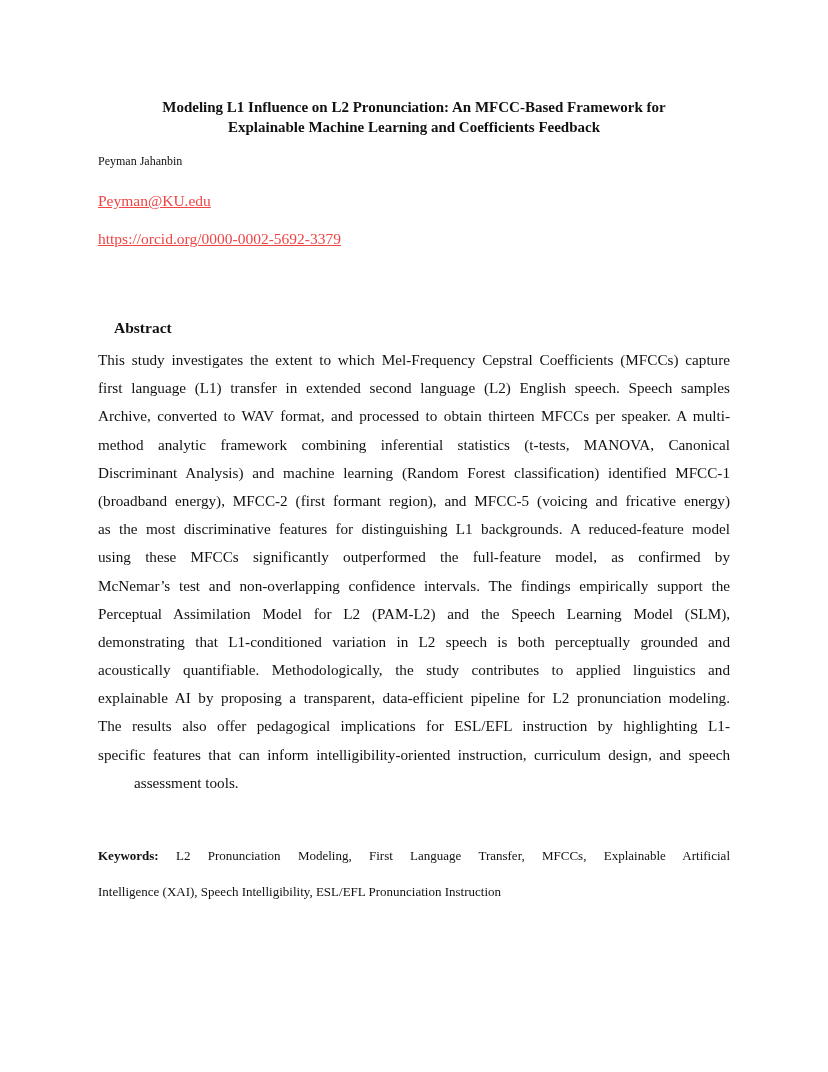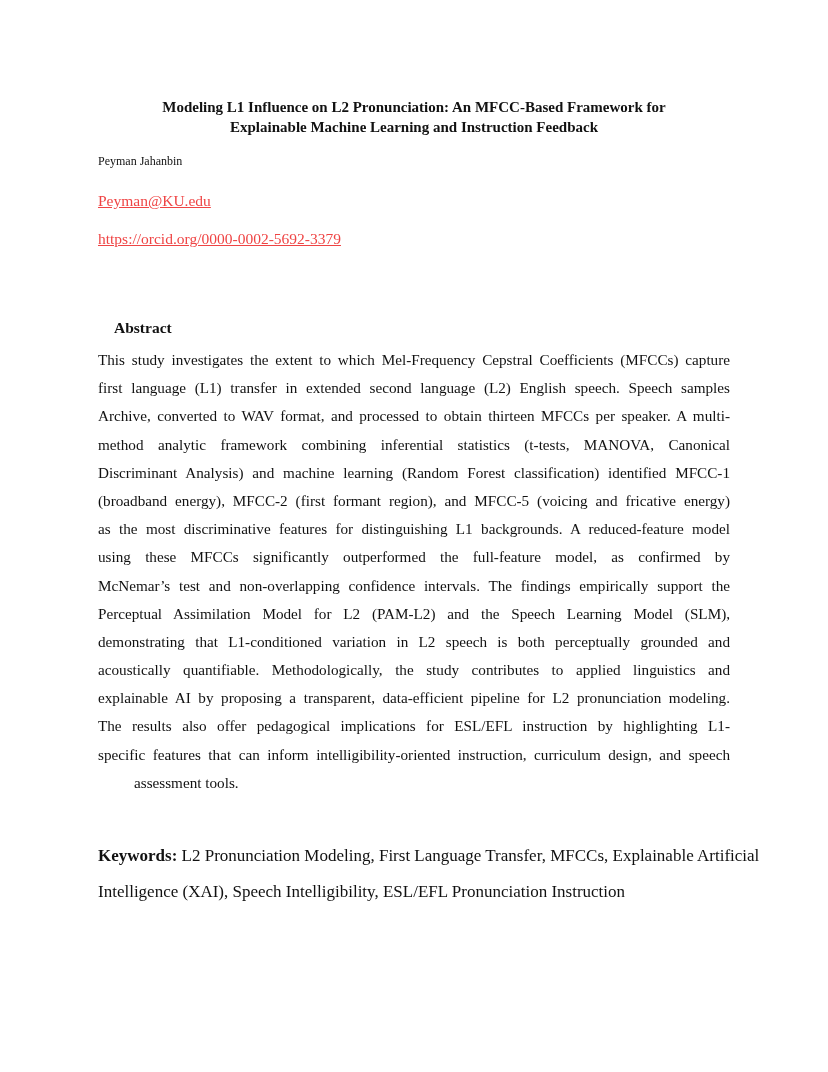--- a/index.html
+++ b/index.html
@@ -30,33 +30,33 @@
     }
     .abstract-body .line {
       display: block; font-size: 15.2px; height: 28.2px; line-height: 28.2px;
       text-align: justify; text-align-last: justify; white-space: nowrap;
     }
     .abstract-body .line.last { text-align-last: left; margin-left: 36px; }
     .keywords {
       position: absolute; left: 98px; width: 632px; top: 843px; margin: 0;
     }
     .keywords .line {
-      display: block; font-size: 17px; height: 36px; line-height: 26px;
+      display: block; font-size: 13px; height: 36px; line-height: 26px;
       text-align: justify; text-align-last: justify; white-space: nowrap;
     }
     .keywords .line.last { text-align-last: left; }
     .kw-label { font-weight: bold; }
   </style>
 </head>
 <body>
 
 <div class="page">
   <h1 class="title">
     <span>Modeling L1 Influence on L2 Pronunciation: An MFCC-Based Framework for</span>
-    <span>Explainable Machine Learning and Instruction Feedback</span>
+    <span>Explainable Machine Learning and Coefficients Feedback</span>
   </h1>
 
   <p class="author">Peyman Jahanbin</p>
   <a class="link email">Peyman@KU.edu</a>
   <a class="link orcid">https://orcid.org/0000-0002-5692-3379</a>
 
   <h2 class="abstract-heading">Abstract</h2>
 
   <div class="abstract-body">
     <span class="line">This study investigates the extent to which Mel-Frequency Cepstral Coefficients (MFCCs) capture</span>

